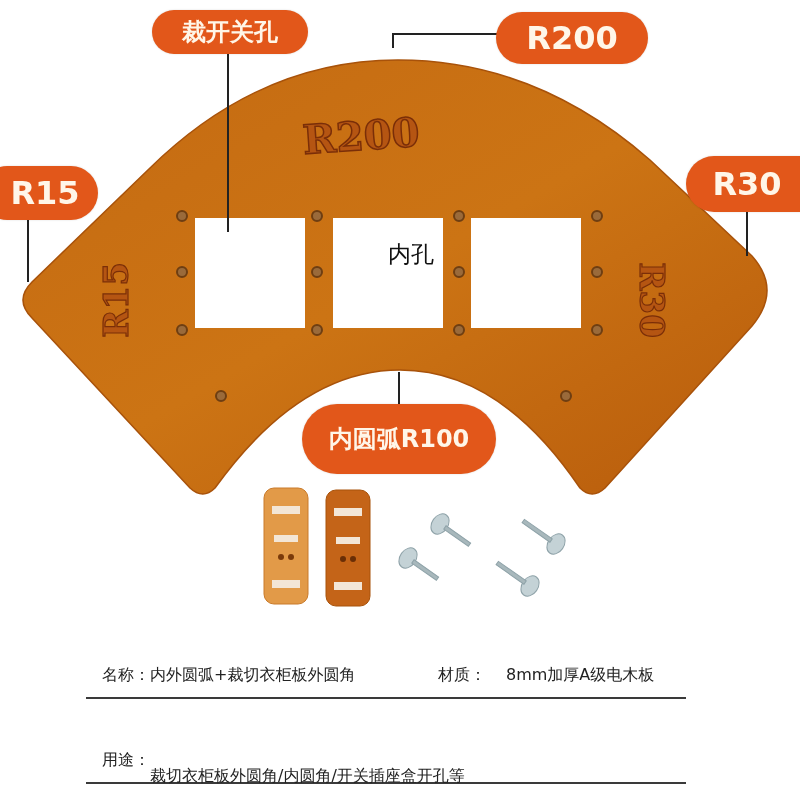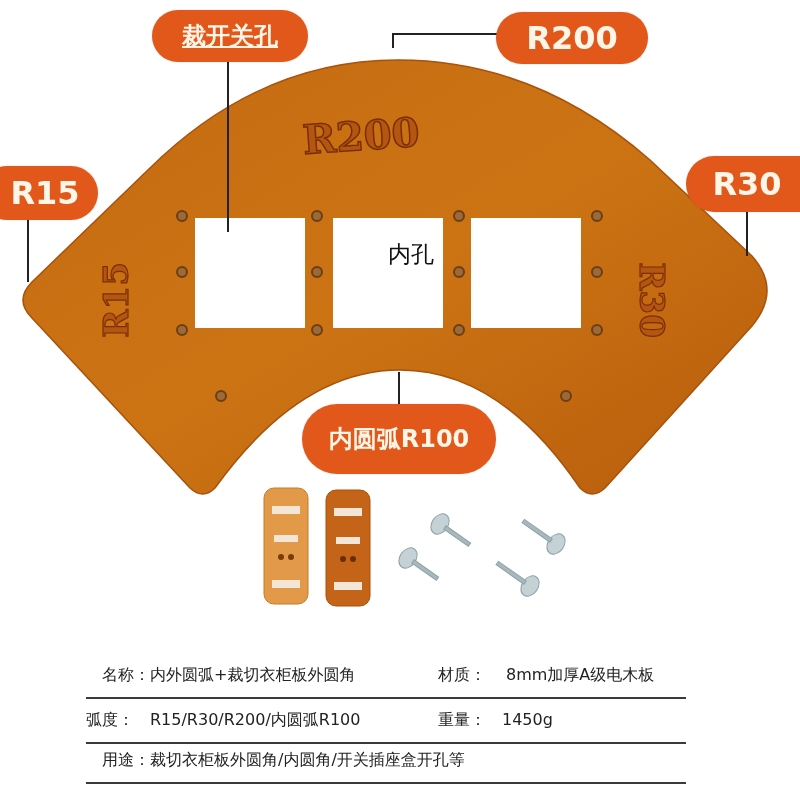--- a/index.html
+++ b/index.html
@@ -106,39 +106,33 @@
           <ellipse cx="0" cy="0" rx="8" ry="11"></ellipse>
           <rect x="6" y="-2" width="34" height="4" fill="#a8b8bc"></rect>
         </g>
       <g transform="translate(530 586) rotate(215)">
           <ellipse cx="0" cy="0" rx="8" ry="11"></ellipse>
           <rect x="6" y="-2" width="34" height="4" fill="#a8b8bc"></rect>
         </g>
     </g>
   </svg>
 
-  <div class="pill" style="left:152px;top:10px;width:156px;height:52px;font-size:24px;text-decoration:underline;">裁开关孔</div>
+  <div class="pill" style="left:152px;top:10px;width:156px;height:44px;font-size:24px;">裁开关孔</div>
   <div class="pill" style="left:496px;top:12px;width:152px;height:52px;font-size:32px;">R200</div>
   <div class="pill" style="left:-20px;top:166px;width:118px;height:54px;font-size:32px;padding-left:12px;box-sizing:border-box;">R15</div>
   <div class="pill" style="left:686px;top:156px;width:140px;height:56px;font-size:32px;padding-right:18px;box-sizing:border-box;">R30</div>
   <div class="pill" style="left:302px;top:404px;width:194px;height:70px;font-size:24px;">内圆弧R100</div>
 
   <div class="center-note">
     <div>内孔</div>
   </div>
 
   <div class="spec-row" style="top:657px;">
     <span style="left:0;margin-left:16px;">名称：</span>
     <span style="left:64px;">内外圆弧+裁切衣柜板外圆角</span>
     <span style="left:352px;">材质：</span>
     <span style="left:420px;text-align:center;">8mm加厚A级电木板</span>
   </div>
-  <div class="spec-row" style="top:702px;">
-    <span style="left:0;">弧度：</span>
-    <span style="left:64px;">R15/R30/R200/内圆弧R100</span>
-    <span style="left:352px;">重量：</span>
-    <span style="left:416px;">1450g</span>
-  </div>
   <div class="spec-row" style="top:742px;">
     <span style="left:16px;">用途：</span>
-    <span style="left:64px;">裁切衣柜板外圆角/内圆角/开关插座盒开孔等</span>
+    <span style="left:64px;margin-top:16px;">裁切衣柜板外圆角/内圆角/开关插座盒开孔等</span>
   </div>
 </div>
 
 </body></html>

